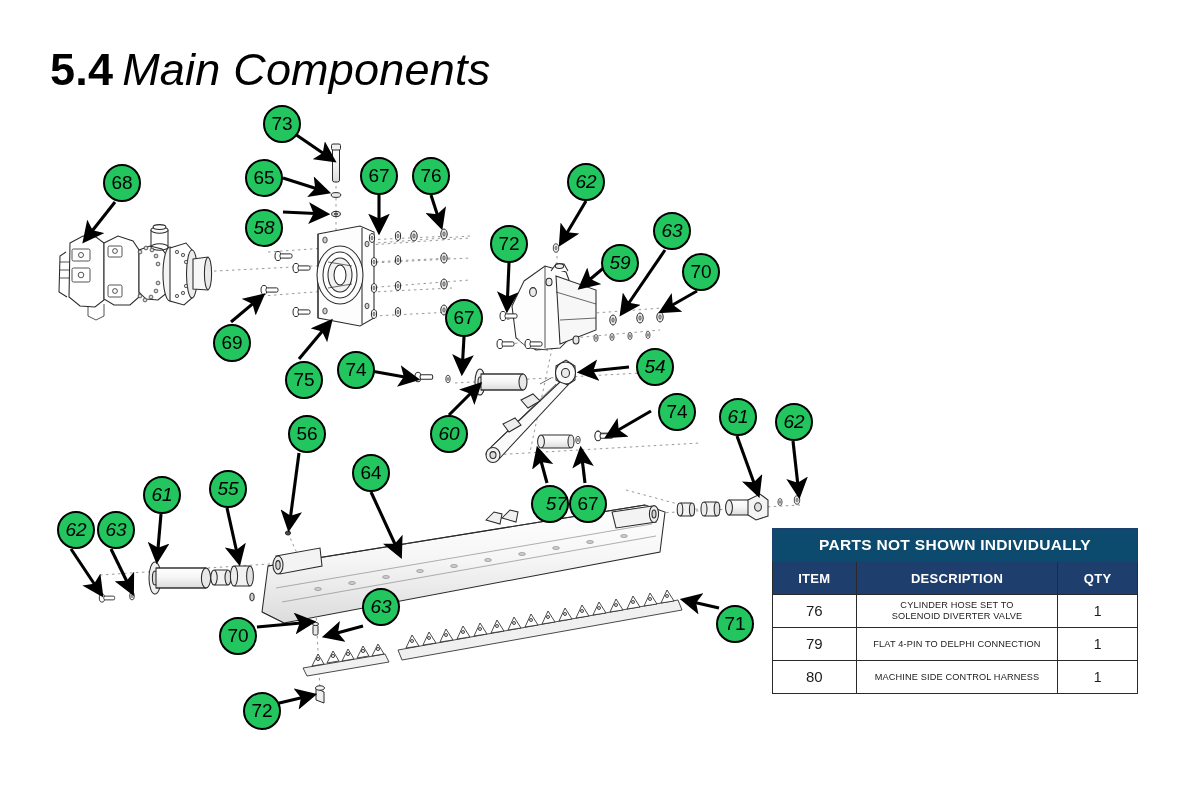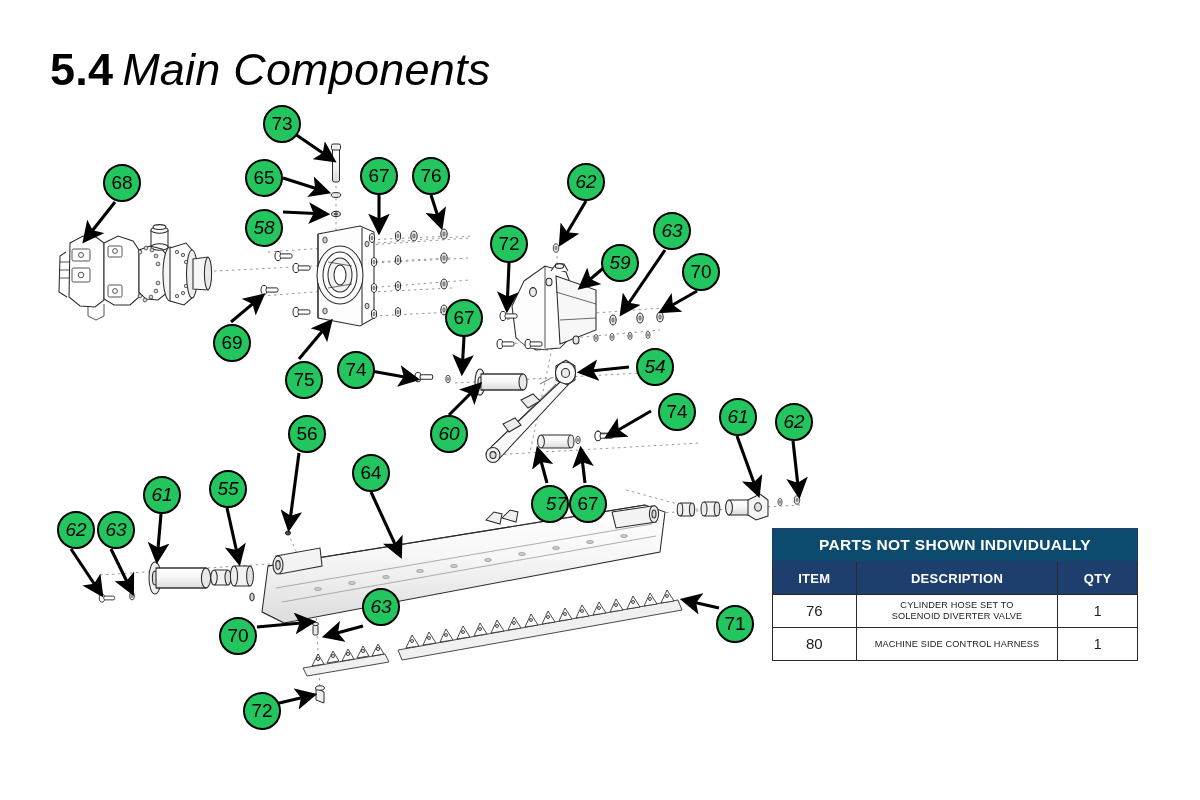--- a/index.html
+++ b/index.html
@@ -646,20 +646,25 @@
         <th class="col-qty">QTY</th>
       </tr>
     </thead>
     <tbody id="parts-tbody">
         <tr>
           <td class="item col-item">76</td>
           <td class="desc col-desc">CYLINDER HOSE SET TO<br>SOLENOID DIVERTER VALVE</td>
           <td class="qty col-qty">1</td>
         </tr>
         <tr>
+          <td class="item col-item">79</td>
+          <td class="desc col-desc">FLAT 4-PIN TO DELPHI CONNECTION</td>
+          <td class="qty col-qty">1</td>
+        </tr>
+        <tr>
           <td class="item col-item">80</td>
           <td class="desc col-desc">MACHINE SIDE CONTROL HARNESS</td>
           <td class="qty col-qty">1</td>
         </tr>
       </tbody>
   </table>
 
 </div>
 
 </body></html>

